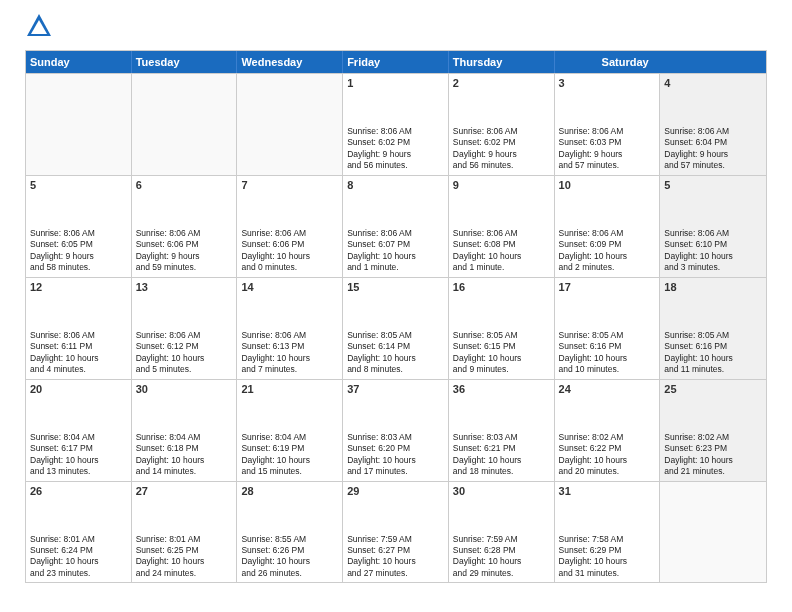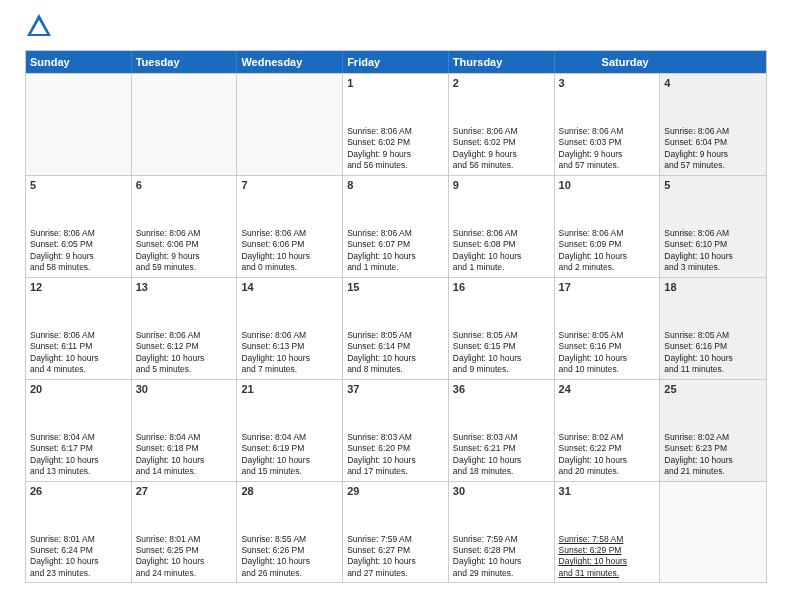--- a/index.html
+++ b/index.html
@@ -363,21 +363,21 @@
           </div>
           <div class="cal-cell">
             <span class="day-num">30</span>
             <div class="cell-text" style="white-space: pre-line;">Sunrise: 7:59 AM
 Sunset: 6:28 PM
 Daylight: 10 hours
 and 29 minutes.</div>
           </div>
           <div class="cal-cell">
             <span class="day-num">31</span>
-            <div class="cell-text" style="white-space: pre-line; text-decoration: underline;">Sunrise: 7:58 AM
+            <div class="cell-text" style="white-space: pre-line;">Sunrise: 7:58 AM
 Sunset: 6:29 PM
 Daylight: 10 hours
 and 31 minutes.</div>
           </div>
           <div class="cal-cell empty"></div>
         </div>
       </div>
   </div>
 </div>
 

